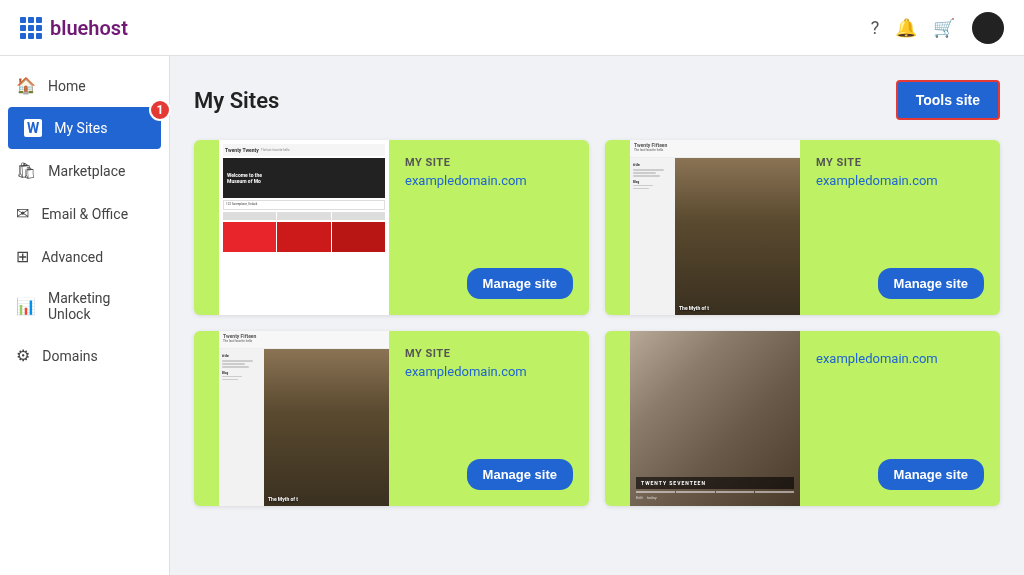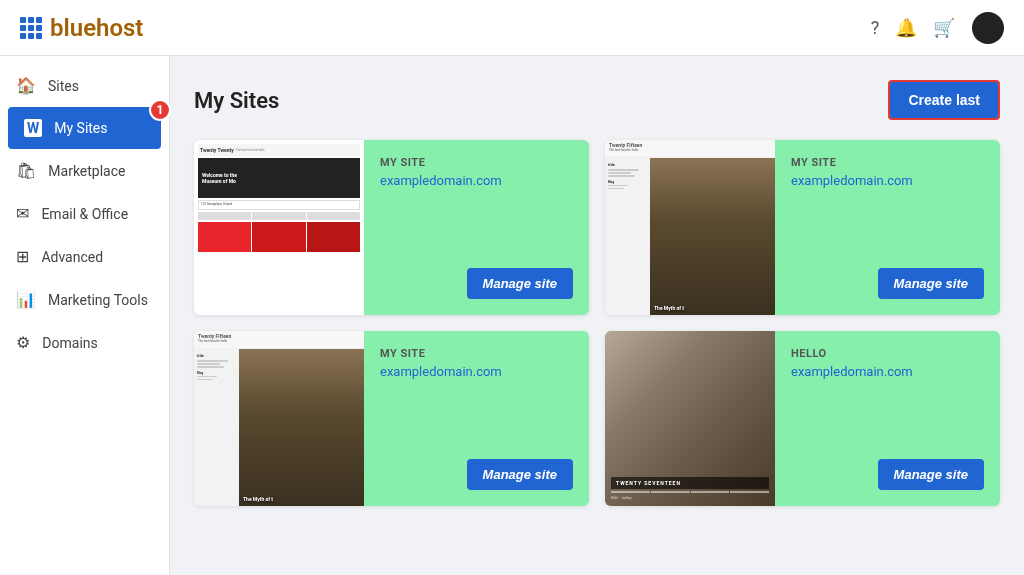--- a/index.html
+++ b/index.html
@@ -21,21 +21,21 @@
       gap: 8px;
       flex: 1;
     }
     .logo-grid {
       display: grid;
       grid-template-columns: repeat(3,6px);
       grid-template-rows: repeat(3,6px);
       gap: 2px;
     }
     .logo-dot { background: #2065d1; border-radius: 1px; width: 6px; height: 6px; }
-    .logo-text { color: #a16207; font-size: 24px; font-weight: 600; }
+    .logo-text { color: #701a75; font-size: 20px; font-weight: 600; }
     .topnav-icons { display: flex; align-items: center; gap: 16px; }
     .topnav-icon { color: #555; font-size: 18px; cursor: pointer; }
     .avatar { width: 32px; height: 32px; border-radius: 50%; background: #222; }
 
     
     .layout { display: flex; flex: 1; overflow: hidden; }
 
     
     .sidebar {
       width: 170px;
@@ -99,26 +99,27 @@
       position: relative;
     }
 
     
     .sites-grid {
       display: grid;
       grid-template-columns: 1fr 1fr;
       gap: 16px;
     }
     .site-card {
-      background: #86efac;
+      background: #bef264;
       border-radius: 6px;
       box-shadow: 0 1px 4px rgba(0,0,0,0.1);
       display: flex;
       overflow: hidden;
       height: 175px;
+      padding-left: 25px;
     }
     .site-preview {
       width: 170px;
       flex-shrink: 0;
       overflow: hidden;
       background: #f9f9f9;
     }
     .site-info {
       flex: 1;
       padding: 16px;
@@ -131,27 +132,26 @@
       font-weight: 700;
       color: #555;
       letter-spacing: 0.5px;
       text-transform: uppercase;
     }
     .site-domain { color: #2065d1; font-size: 13px; margin-top: 4px; }
     .manage-btn {
       background: #2065d1;
       color: white;
       border: none;
-      border-radius: 4px;
+      border-radius: 13px;
       padding: 8px 16px;
       font-size: 13px;
       font-weight: 600;
       cursor: pointer;
       align-self: flex-end;
-      font-style: italic;
     }
 
     
     .preview-twentytwenty {
       background: #fff;
       height: 100%;
       overflow: hidden;
       font-size: 4px;
       padding: 4px;
       position: relative;
@@ -216,21 +216,21 @@
     <div class="avatar"></div>
   </div>
 </nav>
 
 <div class="layout">
 
   <aside class="sidebar">
 
     <div class="sidebar-item">
       <span class="icon">🏠</span>
-      <span>Sites</span>
+      <span>Home</span>
     </div>
 
     <div class="sidebar-item active" style="position:relative;">
       <span class="icon" style="font-size:14px; background:#fff; color:#2065d1; border-radius:2px; padding:1px 3px; font-weight:bold;">W</span>
       <span>My Sites</span>
       <div class="badge-num">1</div>
     </div>
 
     <div class="sidebar-item">
       <span class="icon">🛍</span>
@@ -242,35 +242,35 @@
       <span>Email &amp; Office</span>
     </div>
 
     <div class="sidebar-item">
       <span class="icon">⊞</span>
       <span>Advanced</span>
     </div>
 
     <div class="sidebar-item">
       <span class="icon">📊</span>
-      <span>Marketing Tools</span>
+      <span>Marketing Unlock</span>
     </div>
 
     <div class="sidebar-item">
       <span class="icon">⚙</span>
       <span>Domains</span>
     </div>
 
   </aside>
 
   <main class="main">
 
     <div class="main-header">
       <h1 class="main-title">My Sites</h1>
-      <button class="create-site-btn">Create last</button>
+      <button class="create-site-btn">Tools site</button>
     </div>
 
     <div class="sites-grid">
 
       <div class="site-card">
         <div class="site-preview">
           <div class="preview-twentytwenty">
             <div class="preview-tt-header">
               <span class="preview-tt-title">Twenty Twenty</span>
               <span style="font-size:3px; color:#888;">The last favorite hello</span>
@@ -381,21 +381,20 @@
               <div class="preview-hello-bar" style="width:30px;"></div>
             </div>
             <div style="display:flex; gap:4px; margin-top:2px;">
               <span style="color:rgba(255,255,255,0.7);font-size:4px;">Edit</span>
               <span style="color:rgba(255,255,255,0.7);font-size:4px;">today</span>
             </div>
           </div>
         </div>
         <div class="site-info">
           <div>
-            <div class="site-label">Hello</div>
             <div class="site-domain">exampledomain.com</div>
           </div>
           <button class="manage-btn">Manage site</button>
         </div>
       </div>
 
     </div>
   </main>
 </div>
 

